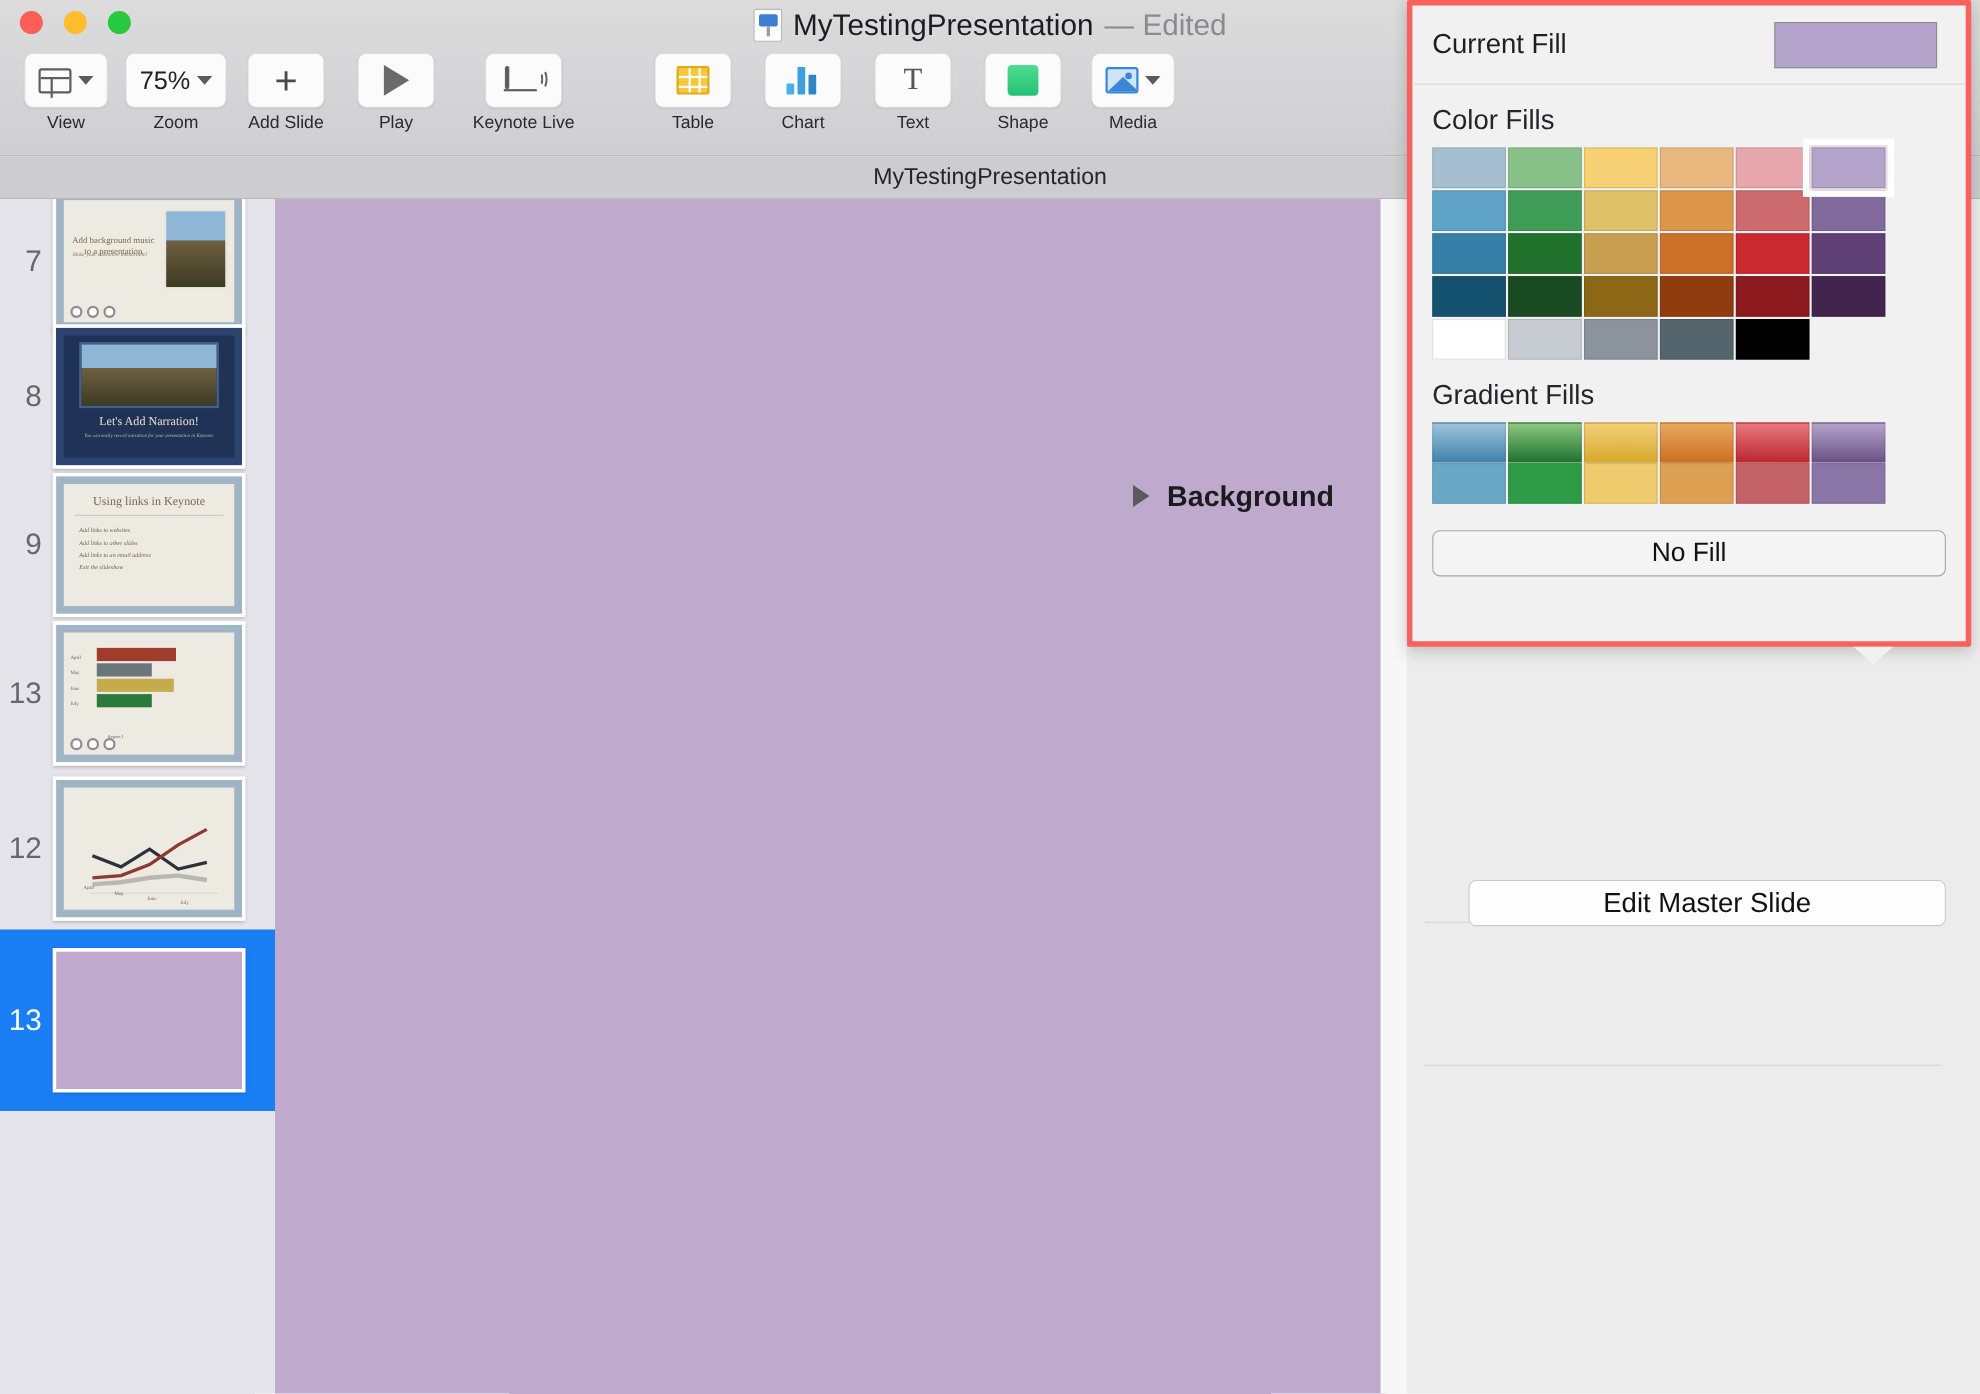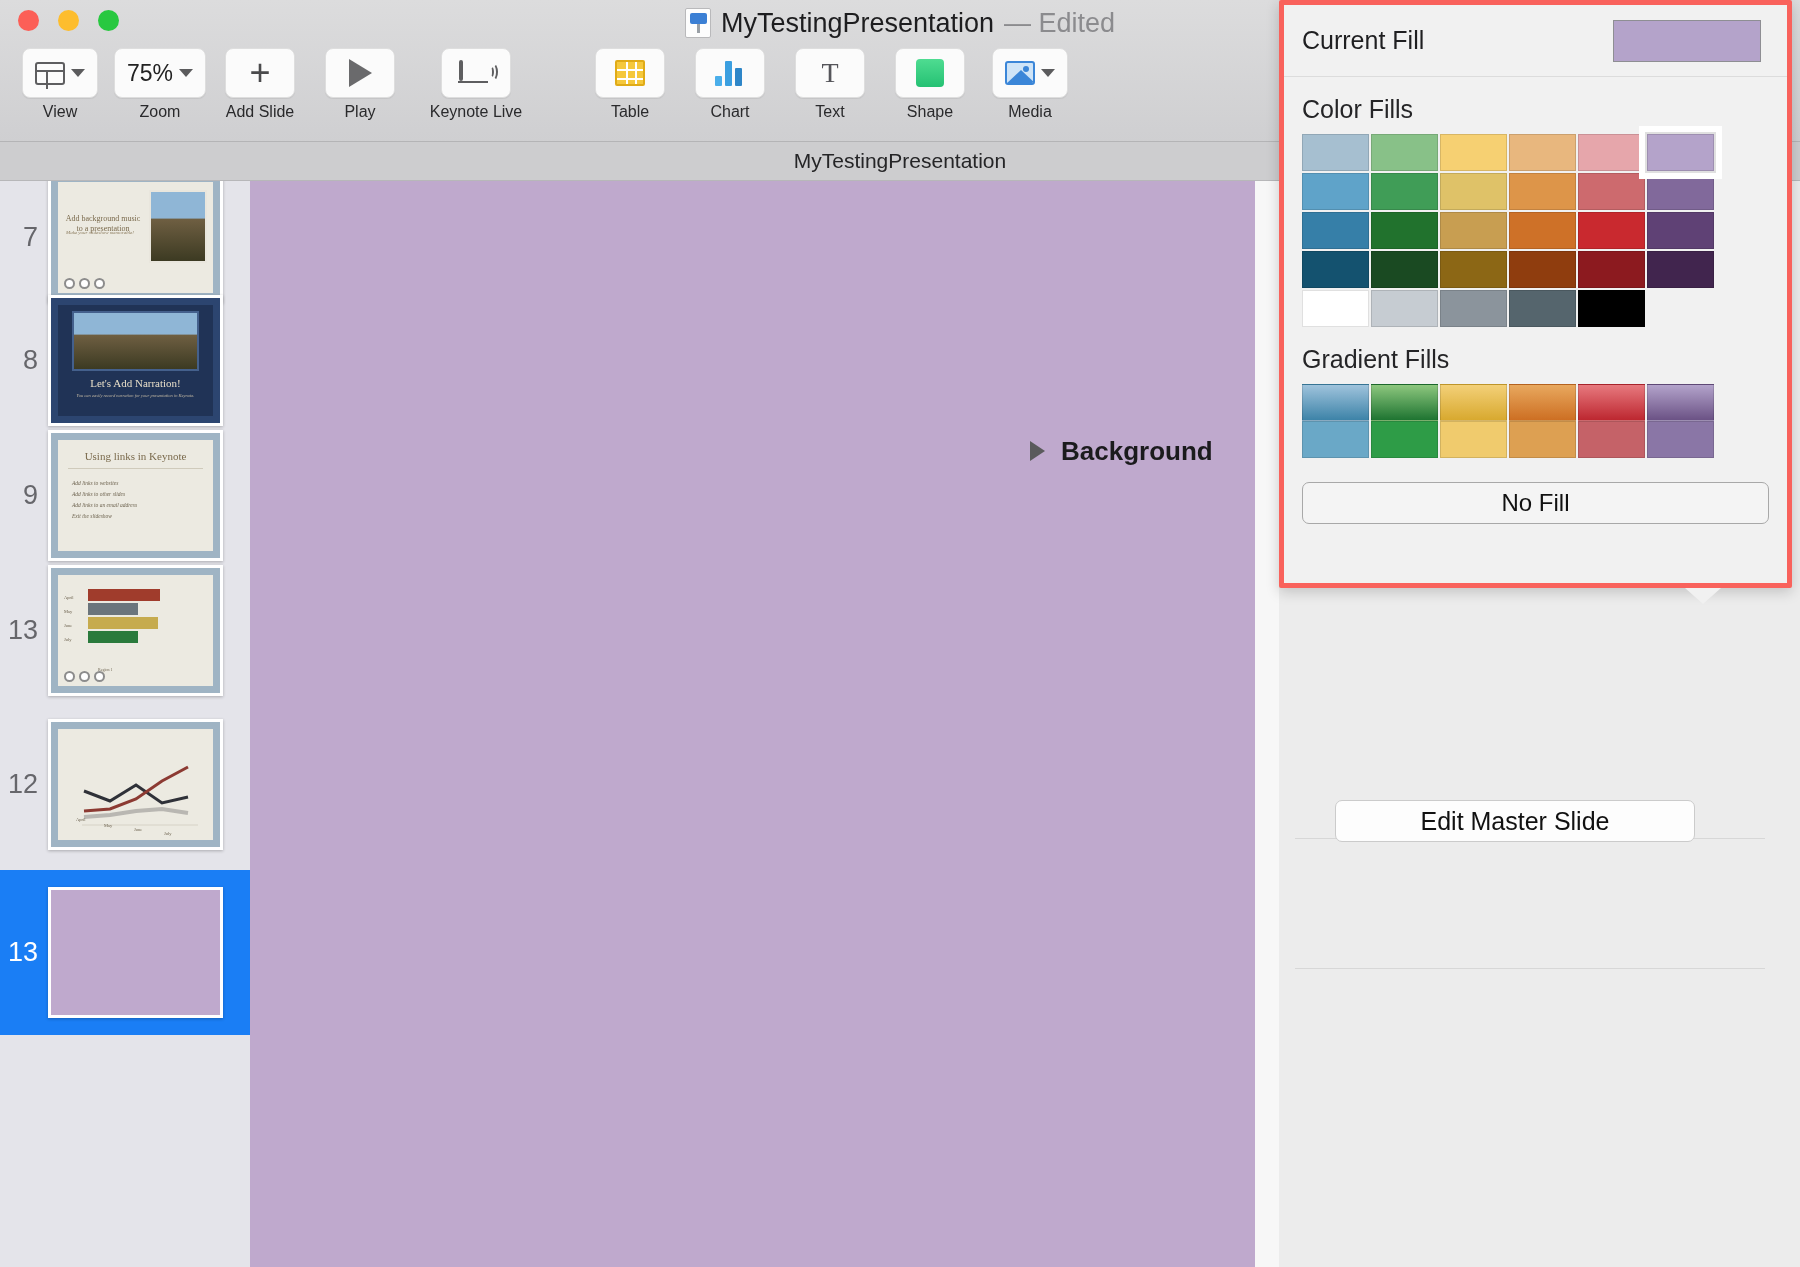--- a/index.html
+++ b/index.html
@@ -197,21 +197,21 @@
   }
   .bg-label { font-size: 26px; color: #1b1b1d; font-weight: bold; flex: 1; }
   .bg-swatch {
     width: 150px; height: 44px; background: #b4a3ca;
     border: 1px solid #8e8e93; border-radius: 6px;
   }
   .divider {
     position: absolute; left: 1295px; width: 470px; height: 1px; background: #d7d7d7;
   }
   .master-btn {
-    position: absolute; left: 1335px; top: 800px; width: 360px; height: 42px;
+    position: absolute; left: 1335px; top: 800px; width: 434px; height: 42px;
     background: #fdfdfd; border: 1px solid #cbcbcb; border-radius: 7px;
     display: flex; align-items: center; justify-content: center;
     font-size: 25px; color: #111;
   }
   .pop-tail {
     position: absolute; left: 1685px; top: 588px;
     width: 0; height: 0; border-left: 18px solid transparent;
     border-right: 18px solid transparent; border-top: 16px solid #f1f1f1;
     z-index: 41;
   }
@@ -396,21 +396,21 @@
           <div style="position:absolute;left:40px;bottom:14px;font-size:4px;color:#6e6450;font-family:'Liberation Serif',serif;">Region 1</div>
           <div class="dots">
               <i></i>
               <i></i>
               <i></i>
             </div>
         </div>
       </div>
     </div>
 
-    <div class="slide-row" style="height:172px">
+    <div class="slide-row" style="height:147px">
       <div class="slide-num">12</div>
       <div class="thumb">
         <div class="thumb-inner tpl-light">
           <svg width="169" height="125" viewBox="0 0 169 125">
             <polyline points="26,62 52,72 78,56 104,74 130,68" fill="none" stroke="#2f3138" stroke-width="3"></polyline>
             <polyline points="26,82 52,80 78,70 104,52 130,38" fill="none" stroke="#8c3a32" stroke-width="3"></polyline>
             <polyline points="26,88 52,86 78,82 104,80 130,84" fill="none" stroke="#b9b7b2" stroke-width="4"></polyline>
             <line x1="24" y1="96" x2="140" y2="96" stroke="#d6d2c6" stroke-width="1"></line>
           </svg>
           <div style="position:absolute;left:18px;bottom:18px;font-size:4.5px;color:#6e6450;font-family:'Liberation Serif',serif;">April</div>

